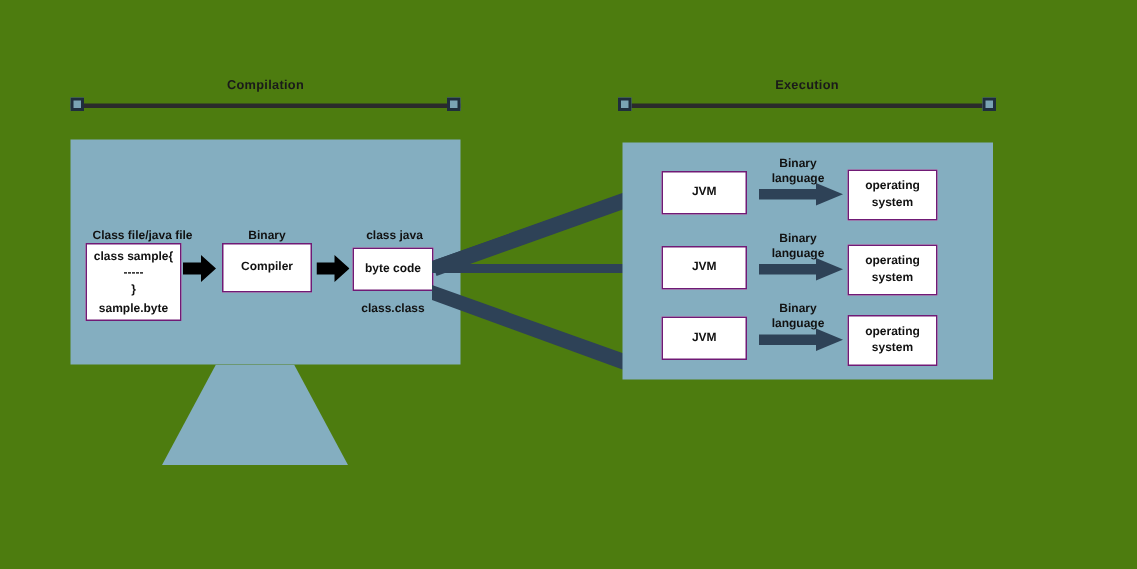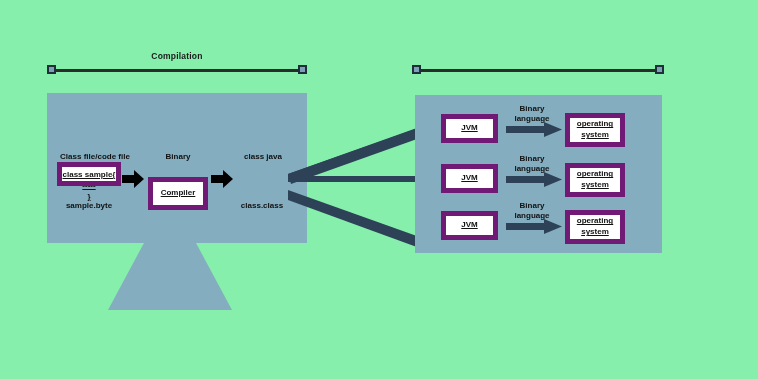--- a/index.html
+++ b/index.html
@@ -7,21 +7,21 @@
     padding: 0;
     background: #ffffff;
   }
   body {
     font-family: "Liberation Sans", sans-serif;
   }
   #canvas {
     position: relative;
     width: 758px;
     height: 379px;
-    background: #86efac;
+    background: #4d7c0f;
     overflow: hidden;
   }
 
   
   .bracket {
     position: absolute;
     height: 16px;
   }
   .bracket .rail {
     position: absolute;
@@ -62,32 +62,31 @@
   .monitor-stand {
     position: absolute;
     background: #84aec0;
     clip-path: polygon(29% 0%, 71% 0%, 100% 100%, 0% 100%);
   }
 
   
   .wbox {
     position: absolute;
     background: #ffffff;
-    border: 5px solid #701a75;
+    border: 1px solid #701a75;
     box-sizing: border-box;
     display: flex;
     flex-direction: column;
     align-items: center;
     justify-content: center;
     font-size: 8px;
     font-weight: bold;
     color: #111111;
     line-height: 1.35;
     text-align: center;
-    text-decoration: underline;
   }
   .wbox.code {
     justify-content: flex-start;
     padding-top: 3px;
   }
   .wbox.code .ln { display: block; }
 
   
   .cap-text {
     position: absolute;
@@ -118,58 +117,62 @@
 <div id="canvas">
 
   <div class="bracket" style="left:47px; top:63px; width:260px;">
     <div class="blabel">Compilation</div>
     <div class="rail"></div>
     <div class="cap left"></div>
     <div class="cap right"></div>
   </div>
 
   <div class="bracket" style="left:412px; top:63px; width:252px;">
+    <div class="blabel">Execution</div>
     <div class="rail"></div>
     <div class="cap left"></div>
     <div class="cap right"></div>
   </div>
 
   <div class="panel" style="left:47px; top:93px; width:260px; height:150px;"></div>
   <div class="monitor-stand" style="left:108px; top:243px; width:124px; height:67px;"></div>
 
-  <div class="cap-text" style="left:52px; top:152px; width:86px;">Class file/code file</div>
-
-  <div class="wbox code" style="left:57px; top:162px; width:64px; height:24px;">
+  <div class="cap-text" style="left:52px; top:152px; width:86px;">Class file/java file</div>
+
+  <div class="wbox code" style="left:57px; top:162px; width:64px; height:52px;">
     <span class="ln">class sample{</span>
     <span class="ln">-----</span>
     <span class="ln">}</span>
   </div>
 
   <div class="cap-text" style="left:57px; top:201px; width:64px;">sample.byte</div>
 
   <div class="blk-arrow" style="left:122px; top:170px;">
     <svg width="22" height="18" viewBox="0 0 22 18">
       <path d="M0 5 L12 5 L12 0 L22 9 L12 18 L12 13 L0 13 Z" fill="#000000"></path>
     </svg>
   </div>
 
   <div class="cap-text" style="left:148px; top:152px; width:60px;">Binary</div>
 
-  <div class="wbox" style="left:148px; top:177px; width:60px; height:33px;">
+  <div class="wbox" style="left:148px; top:162px; width:60px; height:33px;">
     <span>Compiler</span>
   </div>
 
   <div class="blk-arrow" style="left:211px; top:170px;">
     <svg width="22" height="18" viewBox="0 0 22 18">
       <path d="M0 5 L12 5 L12 0 L22 9 L12 18 L12 13 L0 13 Z" fill="#000000"></path>
     </svg>
   </div>
 
   <div class="cap-text" style="left:236px; top:152px; width:54px;">class java</div>
 
+  <div class="wbox" style="left:235px; top:165px; width:54px; height:29px;">
+    <span>byte code</span>
+  </div>
 
   <div class="cap-text" style="left:231px; top:201px; width:62px;">class.class</div>
 
   <div class="navy-arrow" style="left:288px; top:110px;">
     <svg width="155" height="80" viewBox="0 0 155 80">
       <path d="M0 64 L139 15 L139 15 L136 23 L152 19 L140 31 L139 23 L0 72 Z" fill="#2e4257"></path>
       <path d="M0 64 L140 14 L143 24 L3 74 Z" fill="#2e4257"></path>
       <path d="M133 4 L153 19 L131 30 Z" fill="#2e4257"></path>
     </svg>
   </div>

